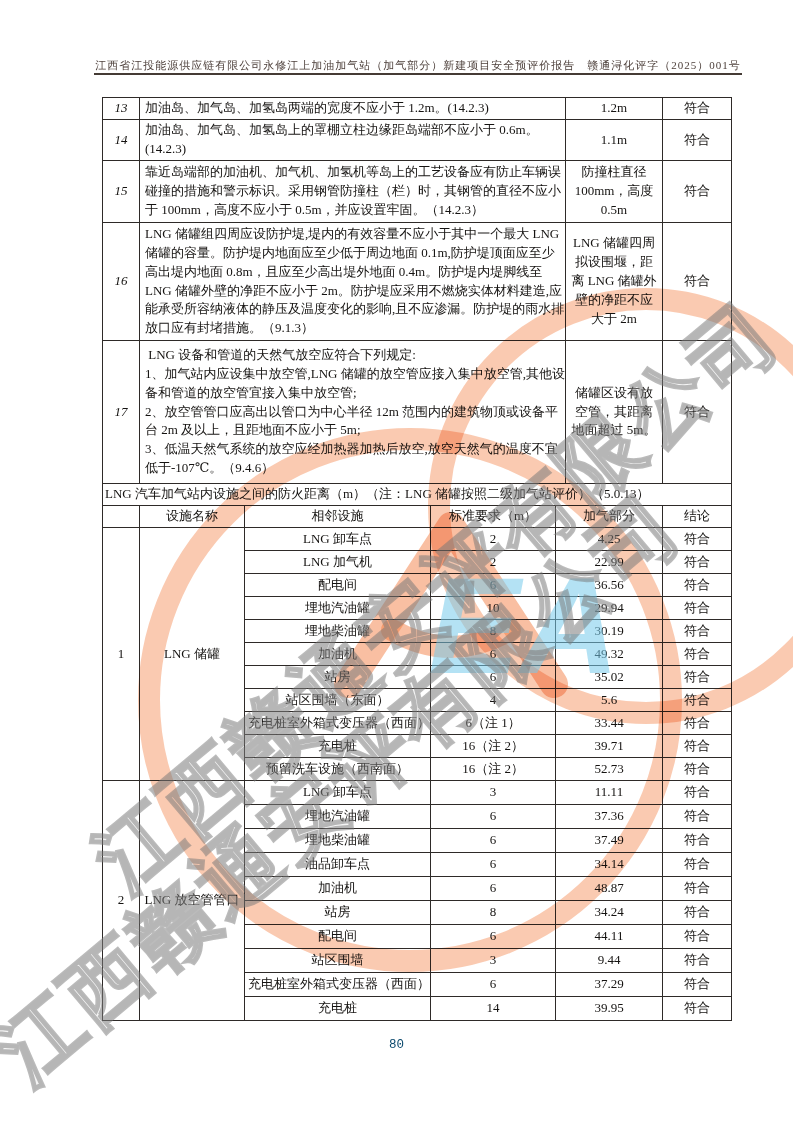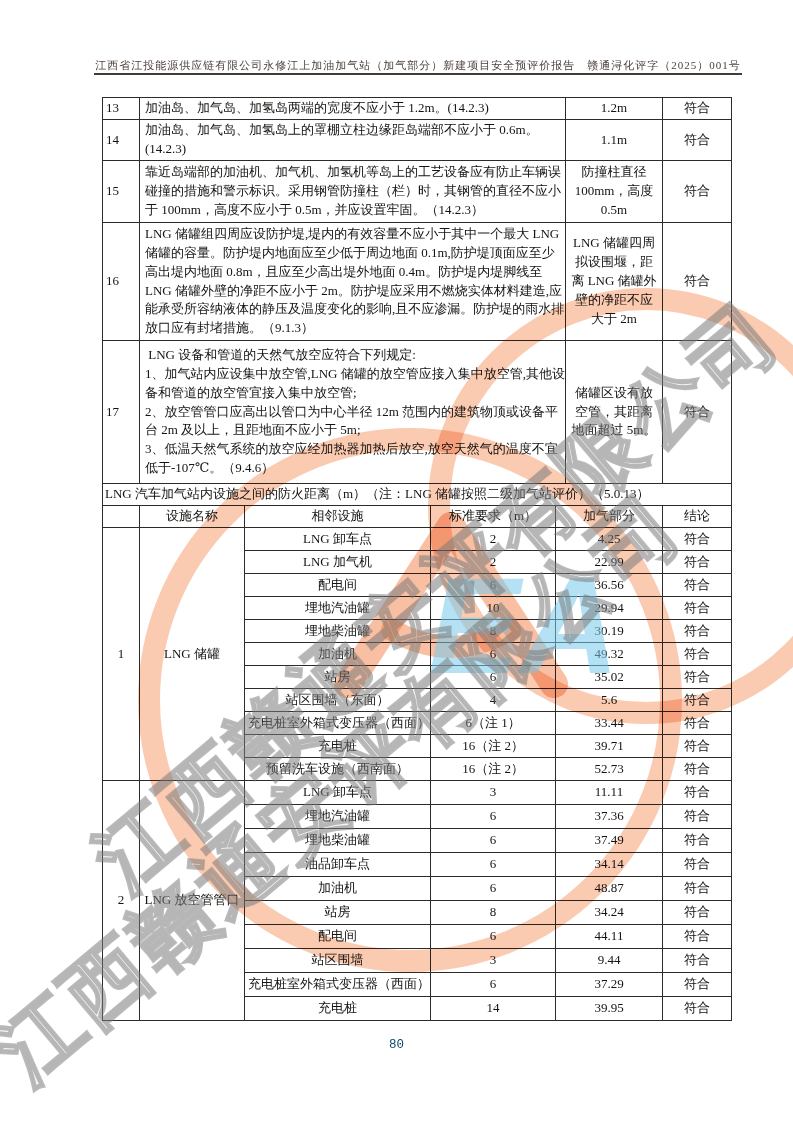--- a/index.html
+++ b/index.html
@@ -15,21 +15,21 @@
     font-size:11px;letter-spacing:1px;color:#4e413c;
     text-align:center;
     border-bottom:2px solid #453b35;white-space:nowrap;
   }
   
   table{border-collapse:collapse;table-layout:fixed;}
   td,th{border:1.5px solid #2e2a28;font-weight:normal;
         font-size:13px;line-height:1.46;padding:1px 3px;
         vertical-align:middle;overflow:hidden;}
   .t1{position:absolute;left:102px;top:97px;width:629px;}
-  .t1 .no{text-align:left;}
+  .t1 .no{text-align:center;font-style:italic;}
   .t1 .req{text-align:left;white-space:pre-wrap;padding-left:5px;padding-right:0;}
   .t1 .act{text-align:center;white-space:pre-wrap;}
   .t1 .con{text-align:center;}
   .t1 tr:nth-child(1) td{height:19px;}
   .t1 tr:nth-child(2) td{height:38px;}
   .t1 tr:nth-child(3) td{height:59px;}
   .t1 tr:nth-child(4) td{height:115px;}
   .t1 tr:nth-child(5) td{height:140px;}
   .t2{position:absolute;left:102px;top:483px;width:629px;}
   .t2 .title-cell{text-align:left;height:19px;white-space:nowrap;padding:1px 2px;}

